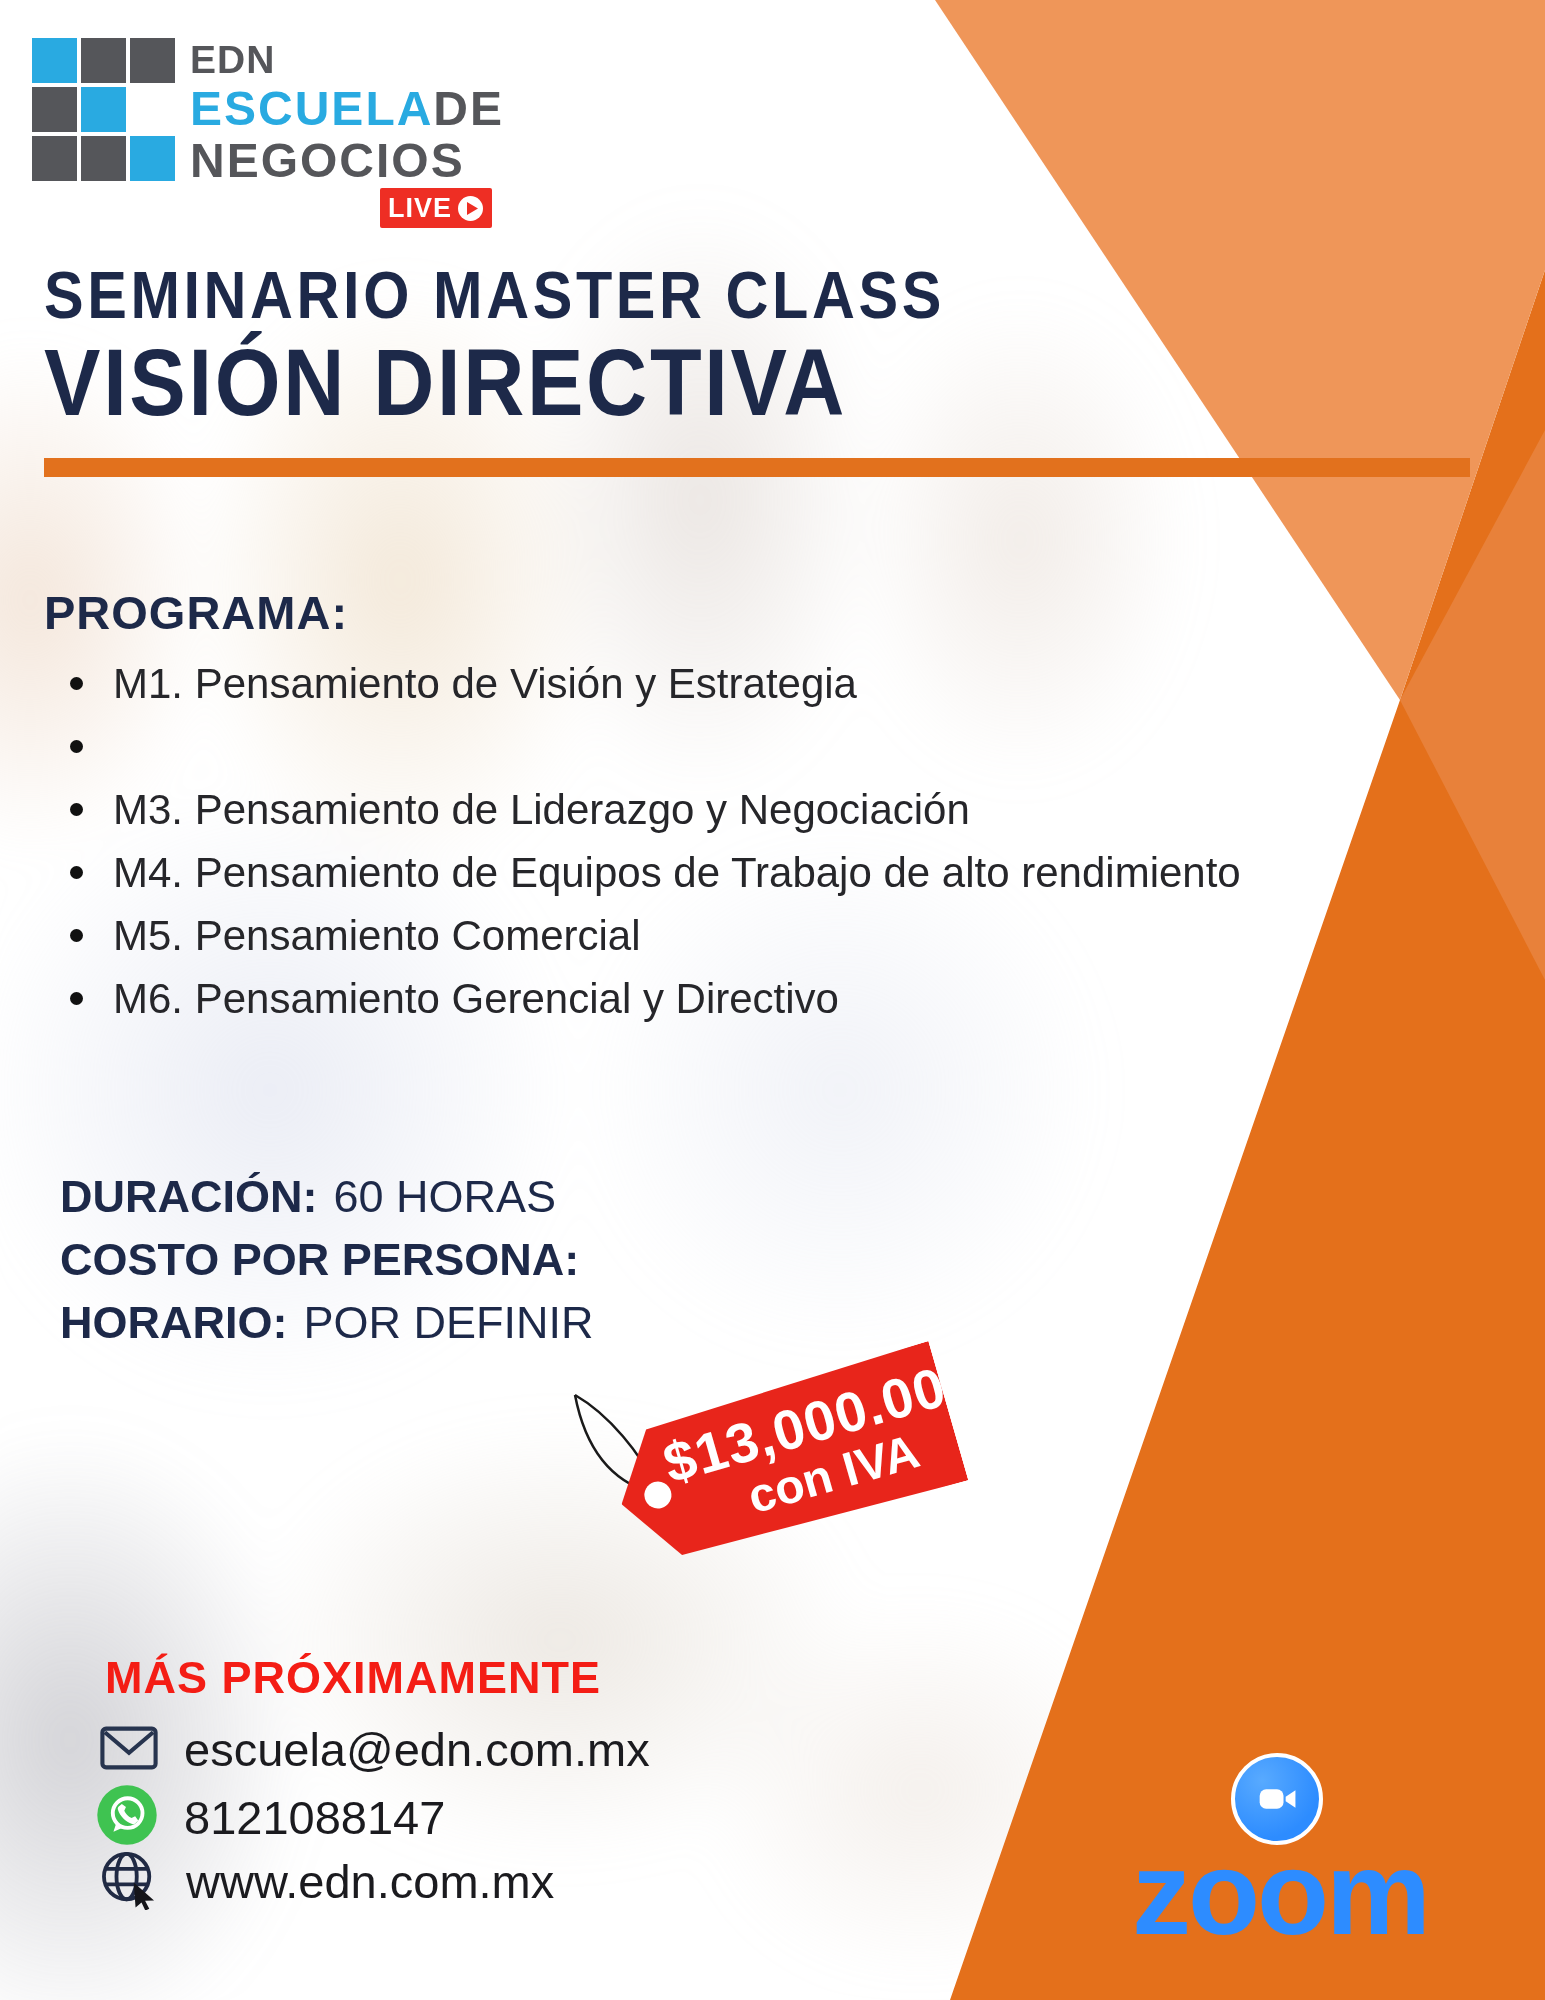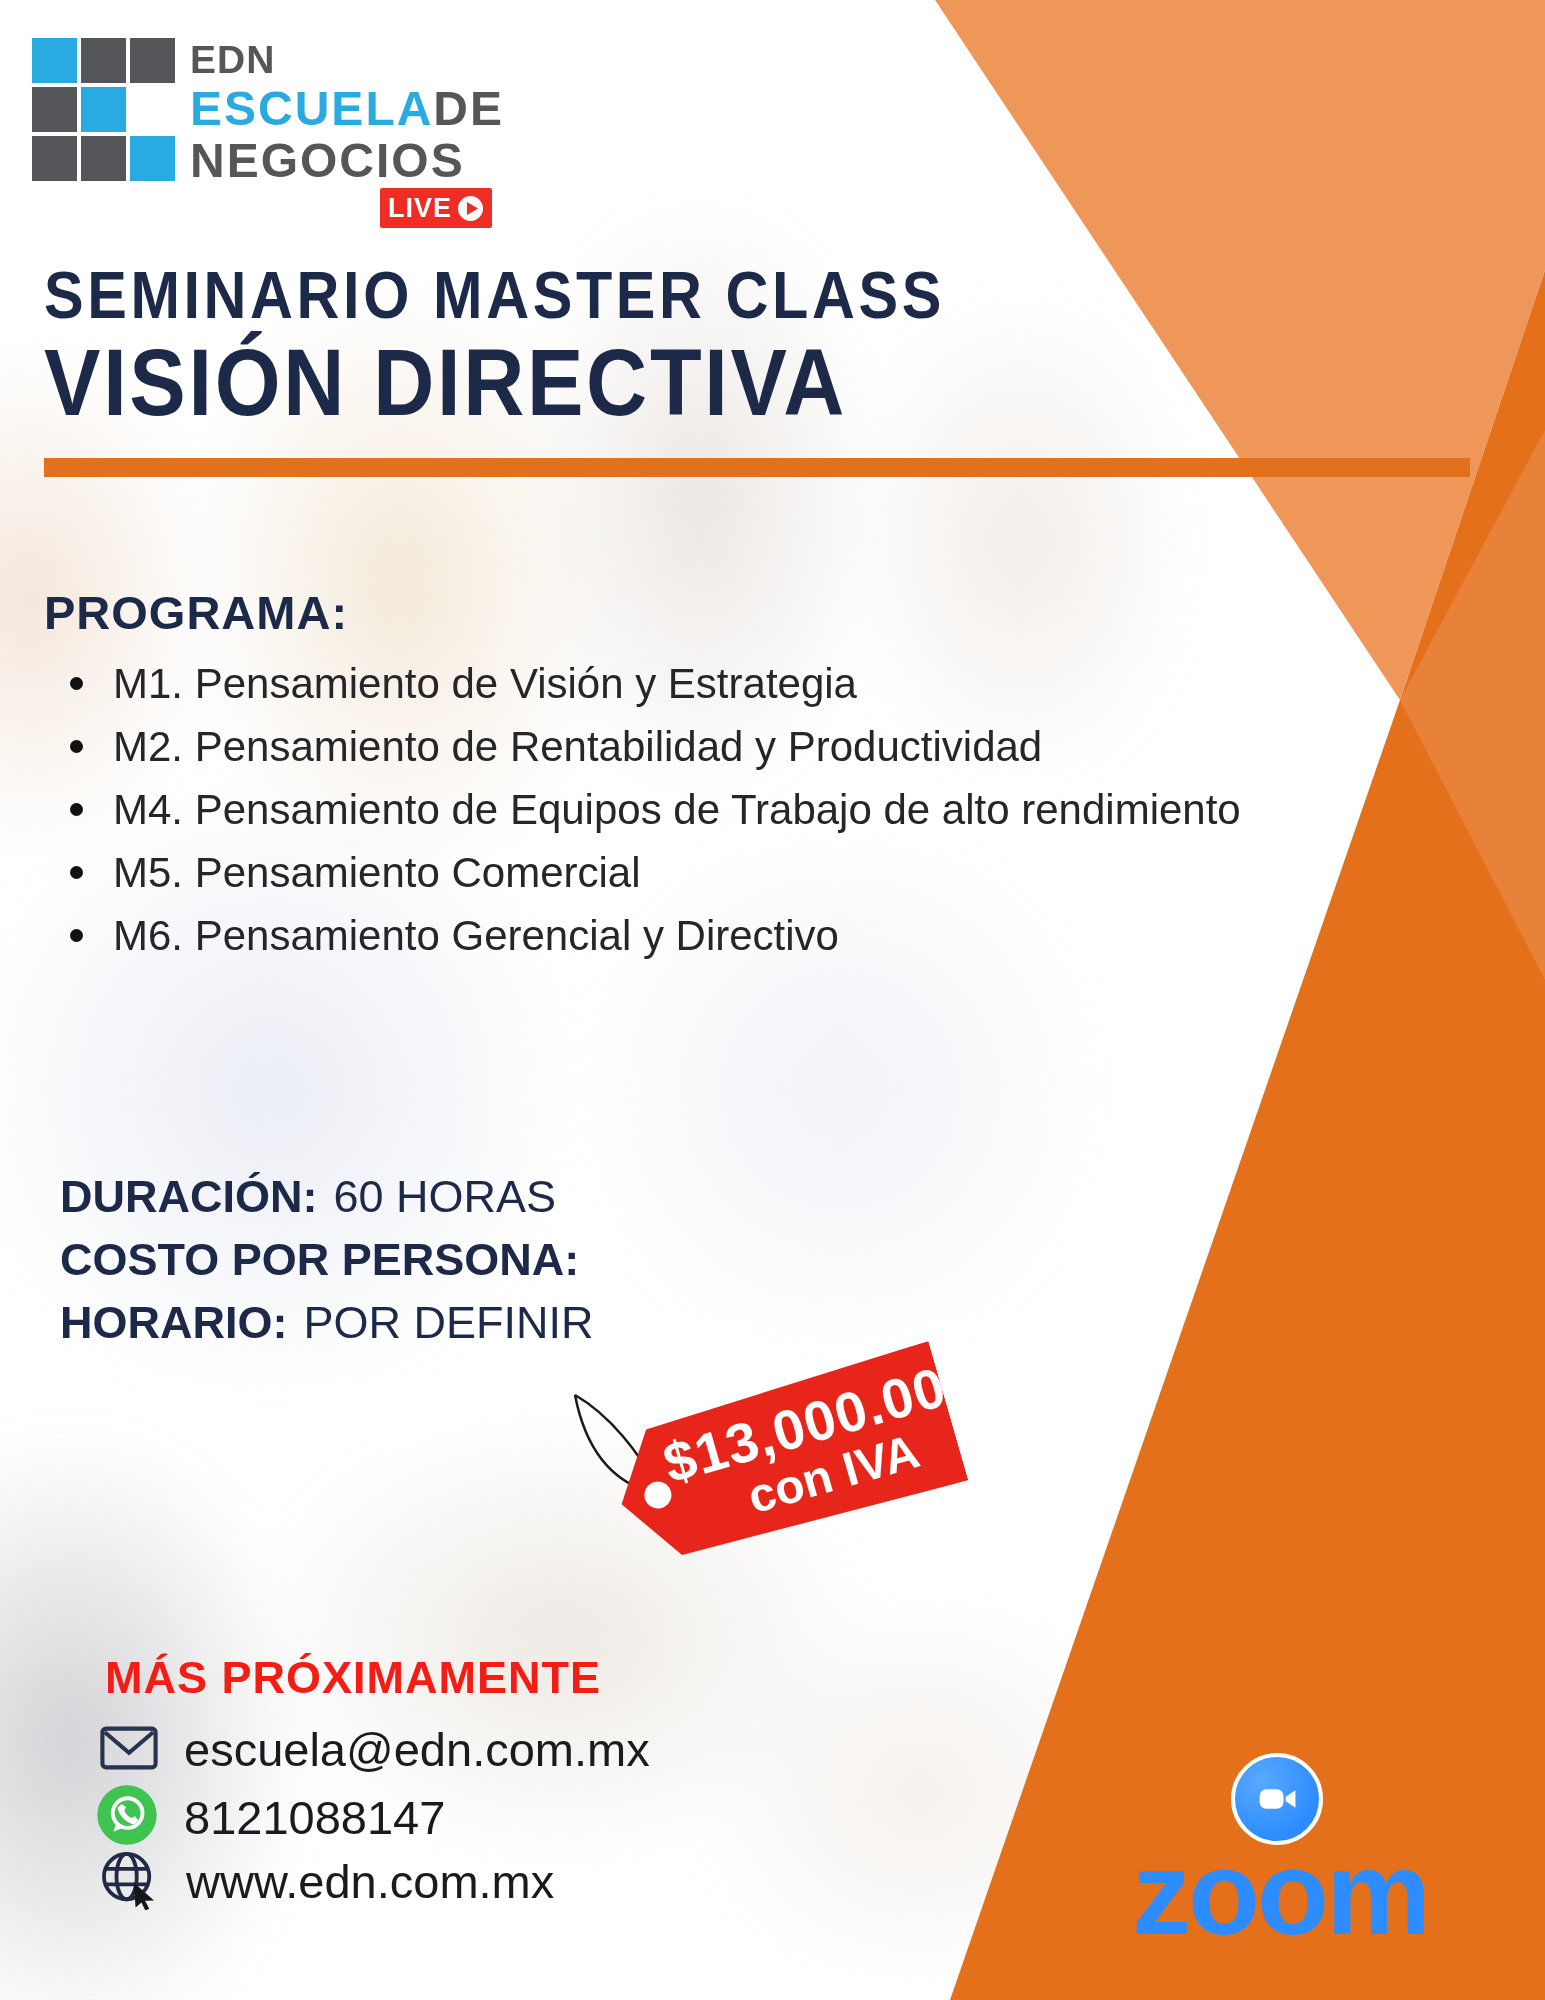--- a/index.html
+++ b/index.html
@@ -128,21 +128,24 @@
   <div class="title2">VISIÓN DIRECTIVA</div>
 
   <div class="programa">PROGRAMA:</div>
   <ul class="bullets">
     <li>
         <span class="dot"></span>
         <span>M1. Pensamiento de Visión y Estrategia</span>
       </li>
     <li>
         <span class="dot"></span>
-        <span>M2. Pensamiento de Rentabilidad y Productividad</span>
+      </li>
+    <li>
+        <span class="dot"></span>
+        <span>M3. Pensamiento de Liderazgo y Negociación</span>
       </li>
     <li>
         <span class="dot"></span>
         <span>M4. Pensamiento de Equipos de Trabajo de alto rendimiento</span>
       </li>
     <li>
         <span class="dot"></span>
         <span>M5. Pensamiento Comercial</span>
       </li>
     <li>

